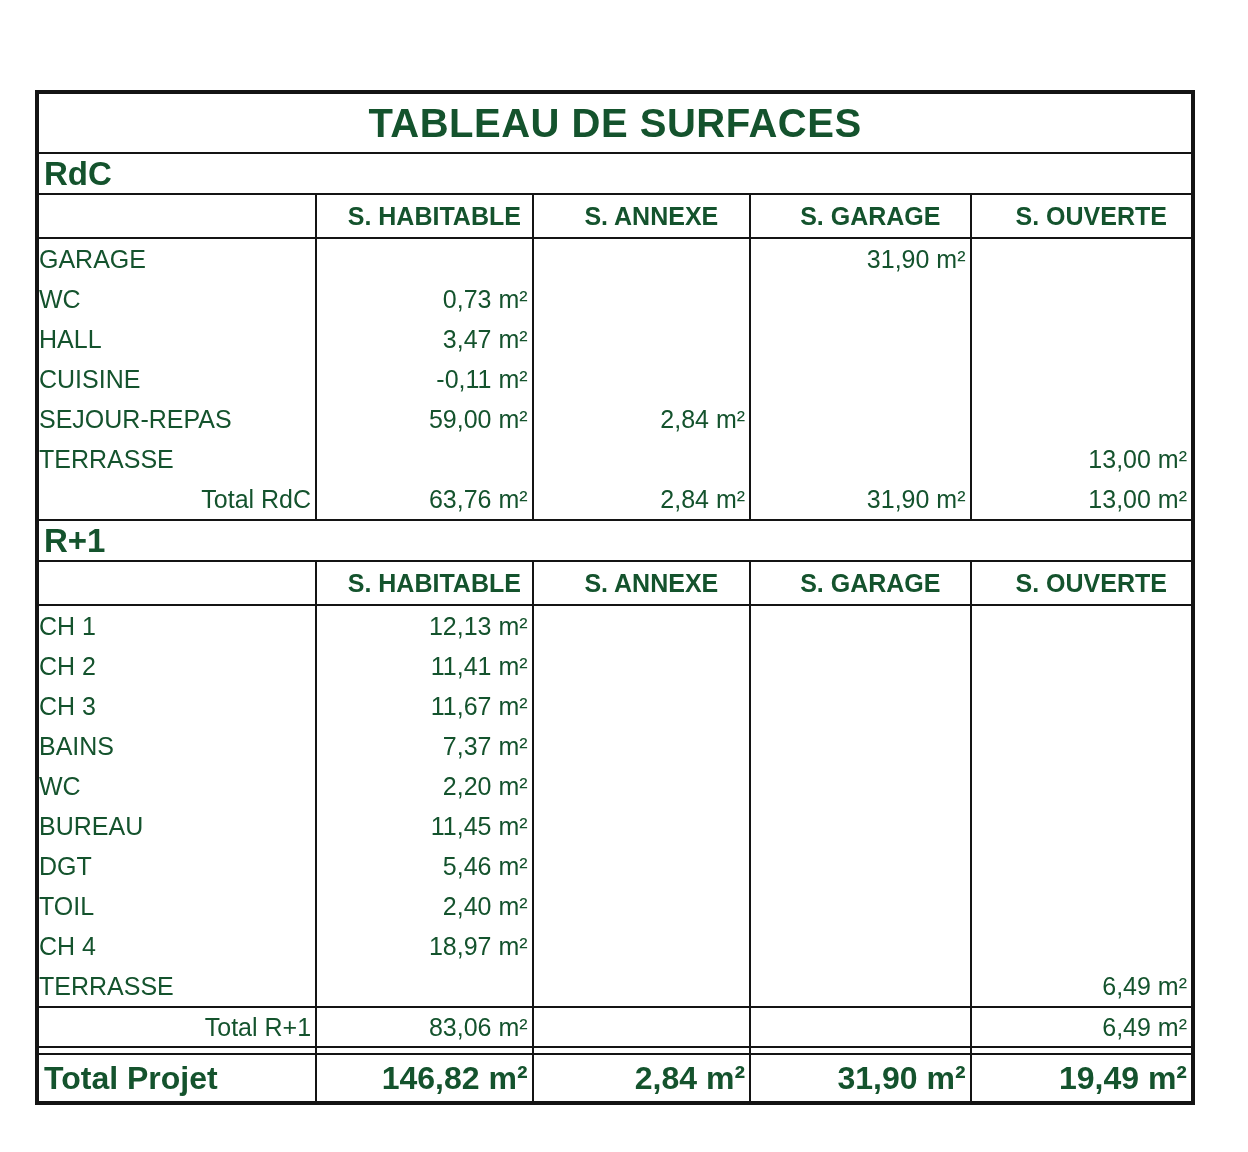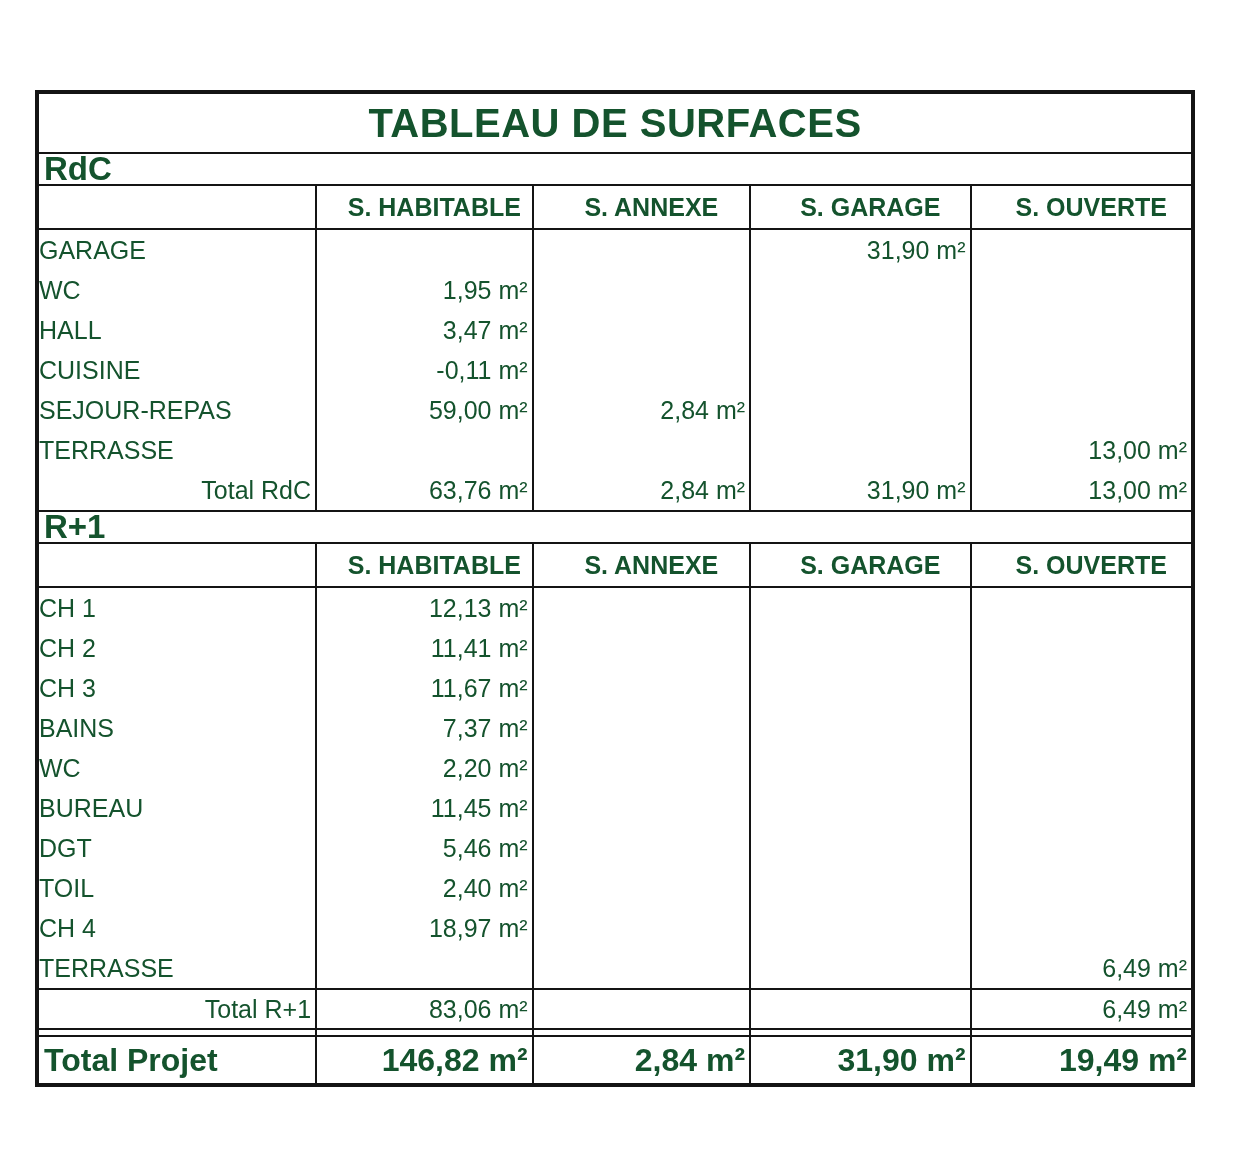--- a/index.html
+++ b/index.html
@@ -28,21 +28,21 @@
     height: 58px;
     border-bottom: 2px solid #141414;
     display: flex;
     align-items: center;
     justify-content: center;
     font-size: 40px;
     font-weight: bold;
     letter-spacing: 0.5px;
   }
   .section-label-row {
-    height: 32px;
+    height: 41px;
     border-bottom: 2px solid #141414;
     display: flex;
     align-items: center;
     padding-left: 5px;
     font-size: 33px;
     font-weight: bold;
     box-sizing: border-box;
   }
   .cols {
     display: grid;
@@ -132,21 +132,21 @@
 
     <div class="cols data-row">
       <div class="cell lbl">GARAGE</div>
       <div class="cell val"></div>
       <div class="cell val"></div>
       <div class="cell val">31,90 m²</div>
       <div class="cell val"></div>
     </div>
     <div class="cols data-row">
       <div class="cell lbl">WC</div>
-      <div class="cell val">1,95 m²</div>
+      <div class="cell val">0,73 m²</div>
       <div class="cell val"></div>
       <div class="cell val"></div>
       <div class="cell val"></div>
     </div>
     <div class="cols data-row">
       <div class="cell lbl">HALL</div>
       <div class="cell val">3,47 m²</div>
       <div class="cell val"></div>
       <div class="cell val"></div>
       <div class="cell val"></div>

